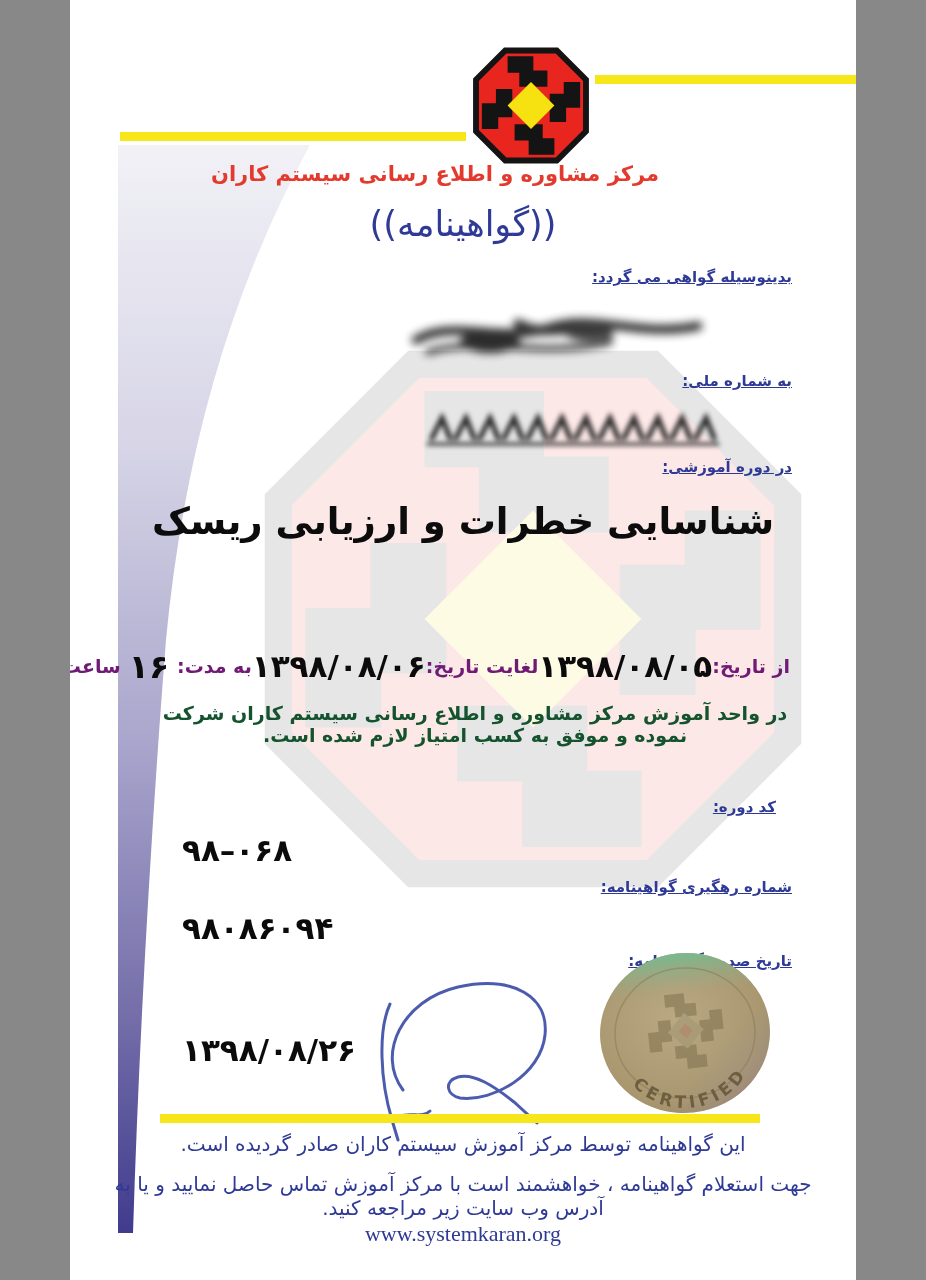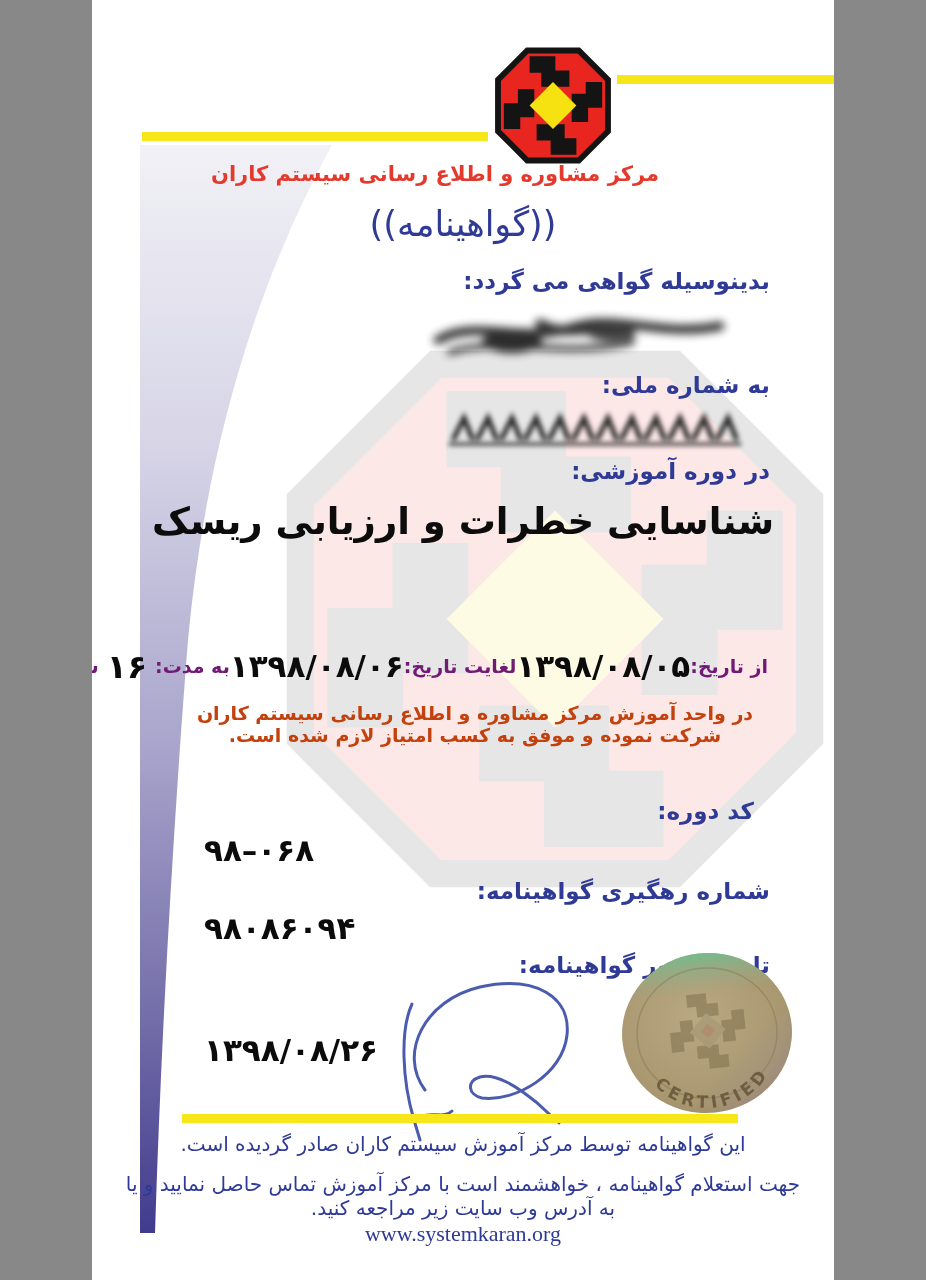--- a/index.html
+++ b/index.html
@@ -1,22 +1,23 @@
 <!DOCTYPE html>
 <html lang="fa"><head>
 <meta charset="utf-8">
 <style>
   html,body{margin:0;padding:0;background:#888;}
   #certificate-page{
     position:relative;width:742px;height:1280px;background:#ffffff;
     overflow:hidden;margin:0 auto;
     font-family:"DejaVu Sans",sans-serif;
+    padding-left:44px;
   }
   .abs{position:absolute;}
-  .label{color:#2f3a96;font-weight:bold;font-size:23px;text-align:right;direction:rtl;}
+  .label{color:#2f3a96;font-weight:bold;font-size:15px;text-align:right;direction:rtl;text-decoration:underline;}
   .heavy-num{
     font-weight:bold;color:#0b0b0b;direction:ltr;unicode-bidi:bidi-override;
     letter-spacing:1.5px;font-size:31px;white-space:nowrap;
   }
   .yellow-bar{background:#f7e71a;height:9px;}
   #org-name{left:0;right:56px;top:162px;text-align:center;color:#e43a2e;
     font-weight:bold;font-size:21px;direction:rtl;}
   #doc-title{left:0;right:0;top:204px;text-align:center;color:#2f3a96;
     font-weight:normal;font-size:35px;direction:rtl;}
   #certify-label{right:64px;top:268px;}
@@ -25,21 +26,21 @@
   #course-title{left:0;right:0;top:500px;text-align:center;color:#0c0c0c;
     font-weight:bold;font-size:37px;direction:rtl;}
   #course-subtitle{left:0;right:0;top:566px;text-align:center;color:#0c0c0c;
     font-weight:bold;font-size:27px;direction:rtl;}
   #date-row{left:62px;right:66px;top:640px;height:52px;direction:rtl;
     display:flex;align-items:center;justify-content:space-between;}
   #date-row .small-label{font-size:19px;font-weight:bold;color:#701a75;white-space:nowrap;}
   #duration-group{display:flex;align-items:center;gap:8px;direction:rtl;}
   #duration-value{font-size:33px;}
   #completion-statement{left:80px;right:56px;top:702px;text-align:center;direction:rtl;
-    color:#c2410c;font-weight:bold;font-size:19px;}
+    color:#14532d;font-weight:bold;font-size:19px;}
   #course-code-label{right:80px;top:798px;}
   #course-code-value{left:112px;top:832px;}
   #tracking-label{right:64px;top:878px;}
   #tracking-value{left:112px;top:910px;}
   #issue-date-label{right:64px;top:952px;}
   #issue-date-value{left:112px;top:988px;margin-top:44px;}
   #footer-bar{left:90px;right:96px;top:1114px;}
   .footer-text{left:30px;right:30px;text-align:center;direction:rtl;color:#2f3a96;font-size:20px;}
   #footer-line-1{top:1132px;}
   #footer-line-2{top:1172px;}

